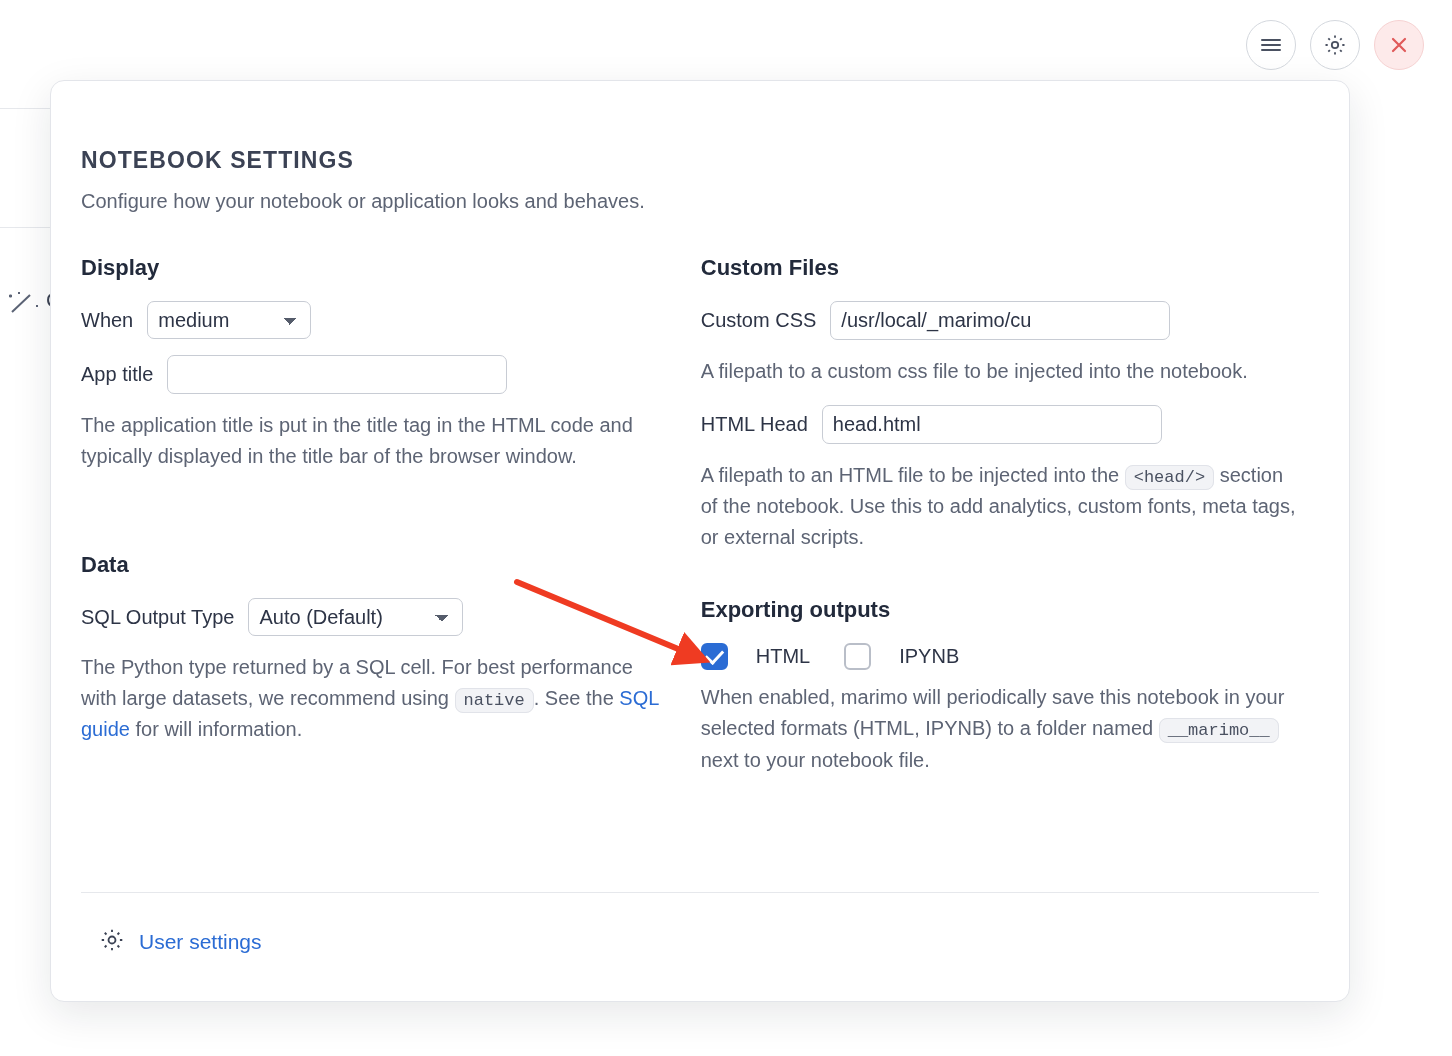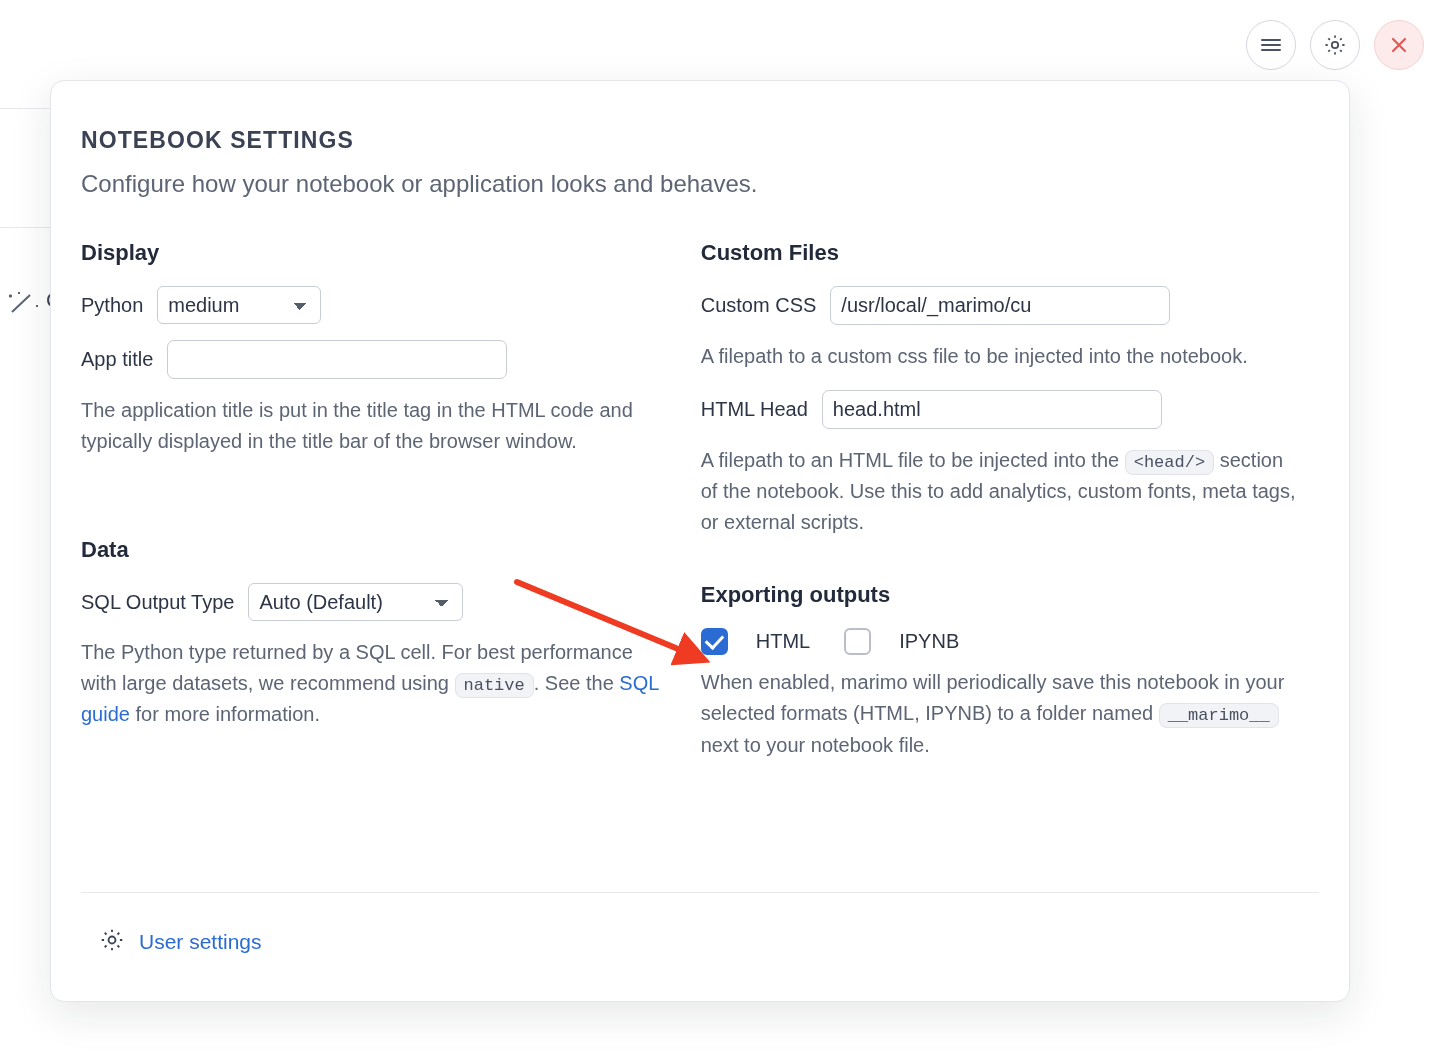--- a/index.html
+++ b/index.html
@@ -64,31 +64,31 @@
 
   
   .modal {
     position: absolute;
     left: 50px; top: 80px;
     width: 1300px; height: 922px;
     background: #ffffff;
     border: 1px solid #e3e5ea;
     border-radius: 14px;
     box-shadow: 0 12px 40px rgba(20,25,40,0.10);
-    padding: 34px 30px 0 30px;
+    padding: 54px 30px 0 30px;
   }
   .modal-title {
     font-size: 23px;
     letter-spacing: 1.1px;
     font-weight: 700;
     color: #3b4254;
     margin: 12px 0 0 0;
   }
   .modal-sub {
-    font-size: 24px;
+    font-size: 20px;
     color: #5d6474;
     margin-top: 16px;
   }
 
   .columns {
     display: flex;
     margin-top: 42px;
     gap: 0;
   }
   .col { width: 650px; padding-right: 40px; }
@@ -130,21 +130,20 @@
     padding-right: 38px;
     background-image:
       linear-gradient(45deg, transparent 50%, #555c6b 50%),
       linear-gradient(135deg, #555c6b 50%, transparent 50%);
     background-position:
       calc(100% - 20px) calc(50% + 1px),
       calc(100% - 13px) calc(50% + 1px);
     background-size: 7px 7px, 7px 7px;
     background-repeat: no-repeat;
     cursor: pointer;
-    border-radius: 6px;
   }
   .w-width { width: 164px; }
   .w-apptitle { width: 340px; }
   .w-sqltype { width: 215px; }
   .w-css { width: 340px; font-family: "Liberation Mono", monospace; font-size: 19px; }
   .w-head { width: 340px; font-family: "Liberation Mono", monospace; font-size: 19px; }
 
   .help {
     font-size: 20px;
     line-height: 1.55;
@@ -276,21 +275,21 @@
     <div class="modal-title">NOTEBOOK SETTINGS</div>
     <div class="modal-sub">Configure how your notebook or application looks and behaves.</div>
 
     <div class="columns">
 
       <div class="col">
 
         <h3 class="section">Display</h3>
 
         <div class="field-row">
-          <span class="field-label">Python</span>
+          <span class="field-label">When</span>
           <select class="ctrl w-width">
             <option>medium</option>
           </select>
         </div>
 
         <div class="field-row">
           <span class="field-label">App title</span>
           <input class="ctrl w-apptitle" type="text" value="" style="">
         </div>
 
@@ -299,21 +298,21 @@
         <h3 class="section spaced">Data</h3>
 
         <div class="field-row">
           <span class="field-label">SQL Output Type</span>
           <select class="ctrl w-sqltype">
             <option>Auto (Default)</option>
           </select>
         </div>
 
         <div class="help">
-          <span>The Python type returned by a SQL cell. For best performance with large datasets, we recommend using </span><code class="chip">native</code><span>. See the </span><a class="link">SQL guide</a><span> for more information.</span>
+          <span>The Python type returned by a SQL cell. For best performance with large datasets, we recommend using </span><code class="chip">native</code><span>. See the </span><a class="link">SQL guide</a><span> for will information.</span>
         </div>
       </div>
 
       <div class="col right">
 
         <h3 class="section">Custom Files</h3>
 
         <div class="field-row">
           <span class="field-label">Custom CSS</span>
           <input class="ctrl w-css" type="text" value="/usr/local/_marimo/cu" style="">

